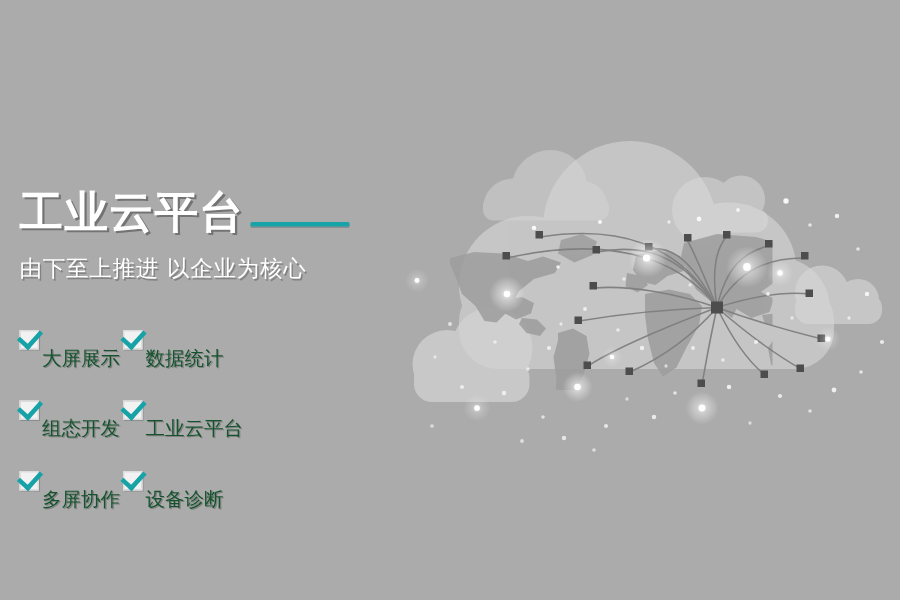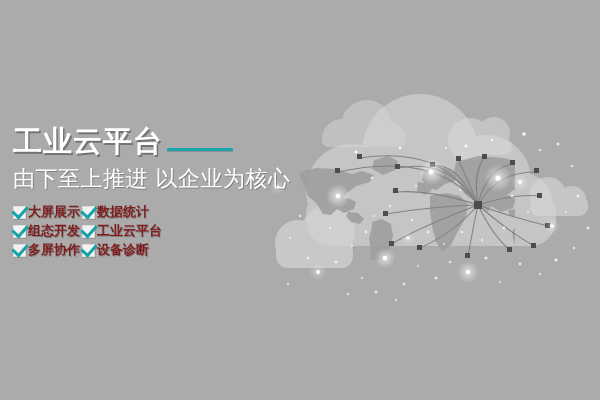--- a/index.html
+++ b/index.html
@@ -24,41 +24,42 @@
     text-shadow:1.5px 1.5px 0 rgba(70,70,70,.55);
     white-space:nowrap;
   }
   .title-rule{
     width:66px;height:3px;background:#17a3a8;
     margin-left:4px;margin-bottom:5px;border-radius:1px;
     box-shadow:0 1px 0 rgba(90,90,90,.35);
   }
   .subtitle{
     margin-top:13px;
-    font-size:22px;line-height:20px;color:#ffffff;font-weight:500;
+    font-size:15px;line-height:20px;color:#ffffff;font-weight:500;
     letter-spacing:.5px;white-space:nowrap;
     text-shadow:1px 1px 0 rgba(80,80,80,.45);
   }
 
   .features{margin-top:15px;display:flex;flex-direction:column;gap:3px;}
   .frow{display:flex;}
   .fitem{display:flex;align-items:center;width:69px;white-space:nowrap;}
   .chk{
     position:relative;width:11px;height:11px;flex:0 0 11px;
     background:#f2f2f2;border:1px solid #dcdcdc;margin-right:2px;
     box-shadow:.7px .7px 0 rgba(90,90,90,.35);
   }
   .chk::after{
     content:"";position:absolute;left:1px;top:-4px;
     width:7px;height:12px;border:solid #16a2a6;
     border-width:0 3px 3px 0;transform:rotate(42deg);
   }
   .flabel{
-    font-size:13px;line-height:16px;color:#7f1d1d;font-weight:700;
+    font-size:13px;line-height:16px;color:#14532d;font-weight:400;
     text-shadow:.8px .8px 0 rgba(80,80,80,.45);
+    margin-top:28px;
   }
 </style>
 </head>
 <body>
 
 <div id="stage">
 
   <svg class="art" viewBox="0 0 600 400">
     <defs>
       <radialGradient id="glow" cx="50%" cy="50%" r="50%">

